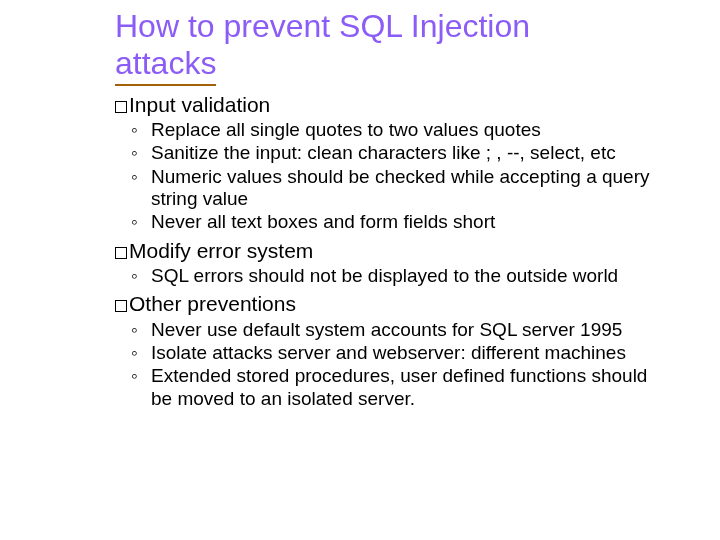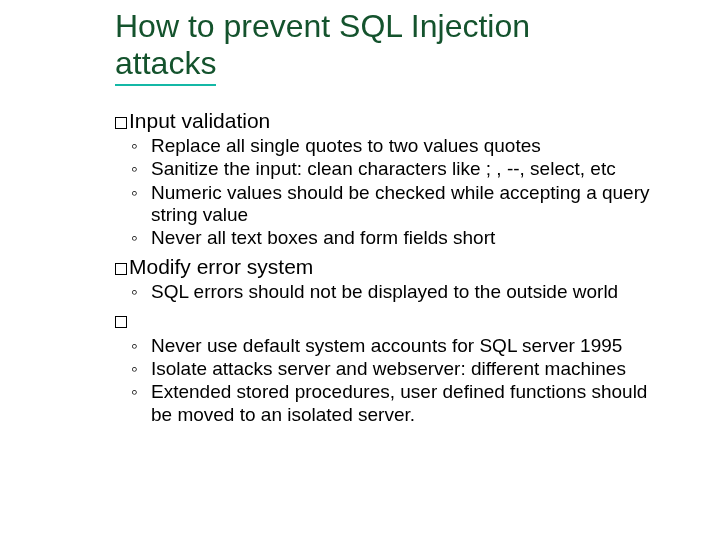--- a/index.html
+++ b/index.html
@@ -16,29 +16,29 @@
     width: 720px;
     height: 540px;
     padding: 8px 58px 0 115px;
     position: relative;
   }
   .title {
     font-size: 32px;
     line-height: 1.15;
     font-weight: 400;
     margin: 0 0 4px 0;
-    color: #14532d;
+    color: #8b5cf6;
   }
   .title-underline {
     display: inline-block;
-    border-bottom: 2px solid #14b8a6;
+    border-bottom: 2px solid #a16207;
     padding-bottom: 2px;
   }
   .content {
-    margin-top: 22px;
+    margin-top: 6px;
   }
   .lvl1 {
     font-size: 21px;
     line-height: 1.2;
     margin: 2px 0 0 0;
   }
   .box {
     display: inline-block;
     width: 12px;
     height: 12px;
@@ -103,21 +103,21 @@
       <span class="box"></span><span>Modify error system</span>
     </div>
     <div class="lvl2-group">
       <div class="lvl2">
           <span class="bullet">◦</span>
           <span class="text">SQL errors should not be displayed to the outside world</span>
         </div>
     </div>
 
     <div class="lvl1">
-      <span class="box"></span>
+      <span class="box"></span><span>Other preventions</span>
     </div>
     <div class="lvl2-group">
       <div class="lvl2">
           <span class="bullet">◦</span>
           <span class="text">Never use default system accounts for SQL server 1995</span>
         </div>
       <div class="lvl2">
           <span class="bullet">◦</span>
           <span class="text">Isolate attacks server and webserver: different machines</span>
         </div>

